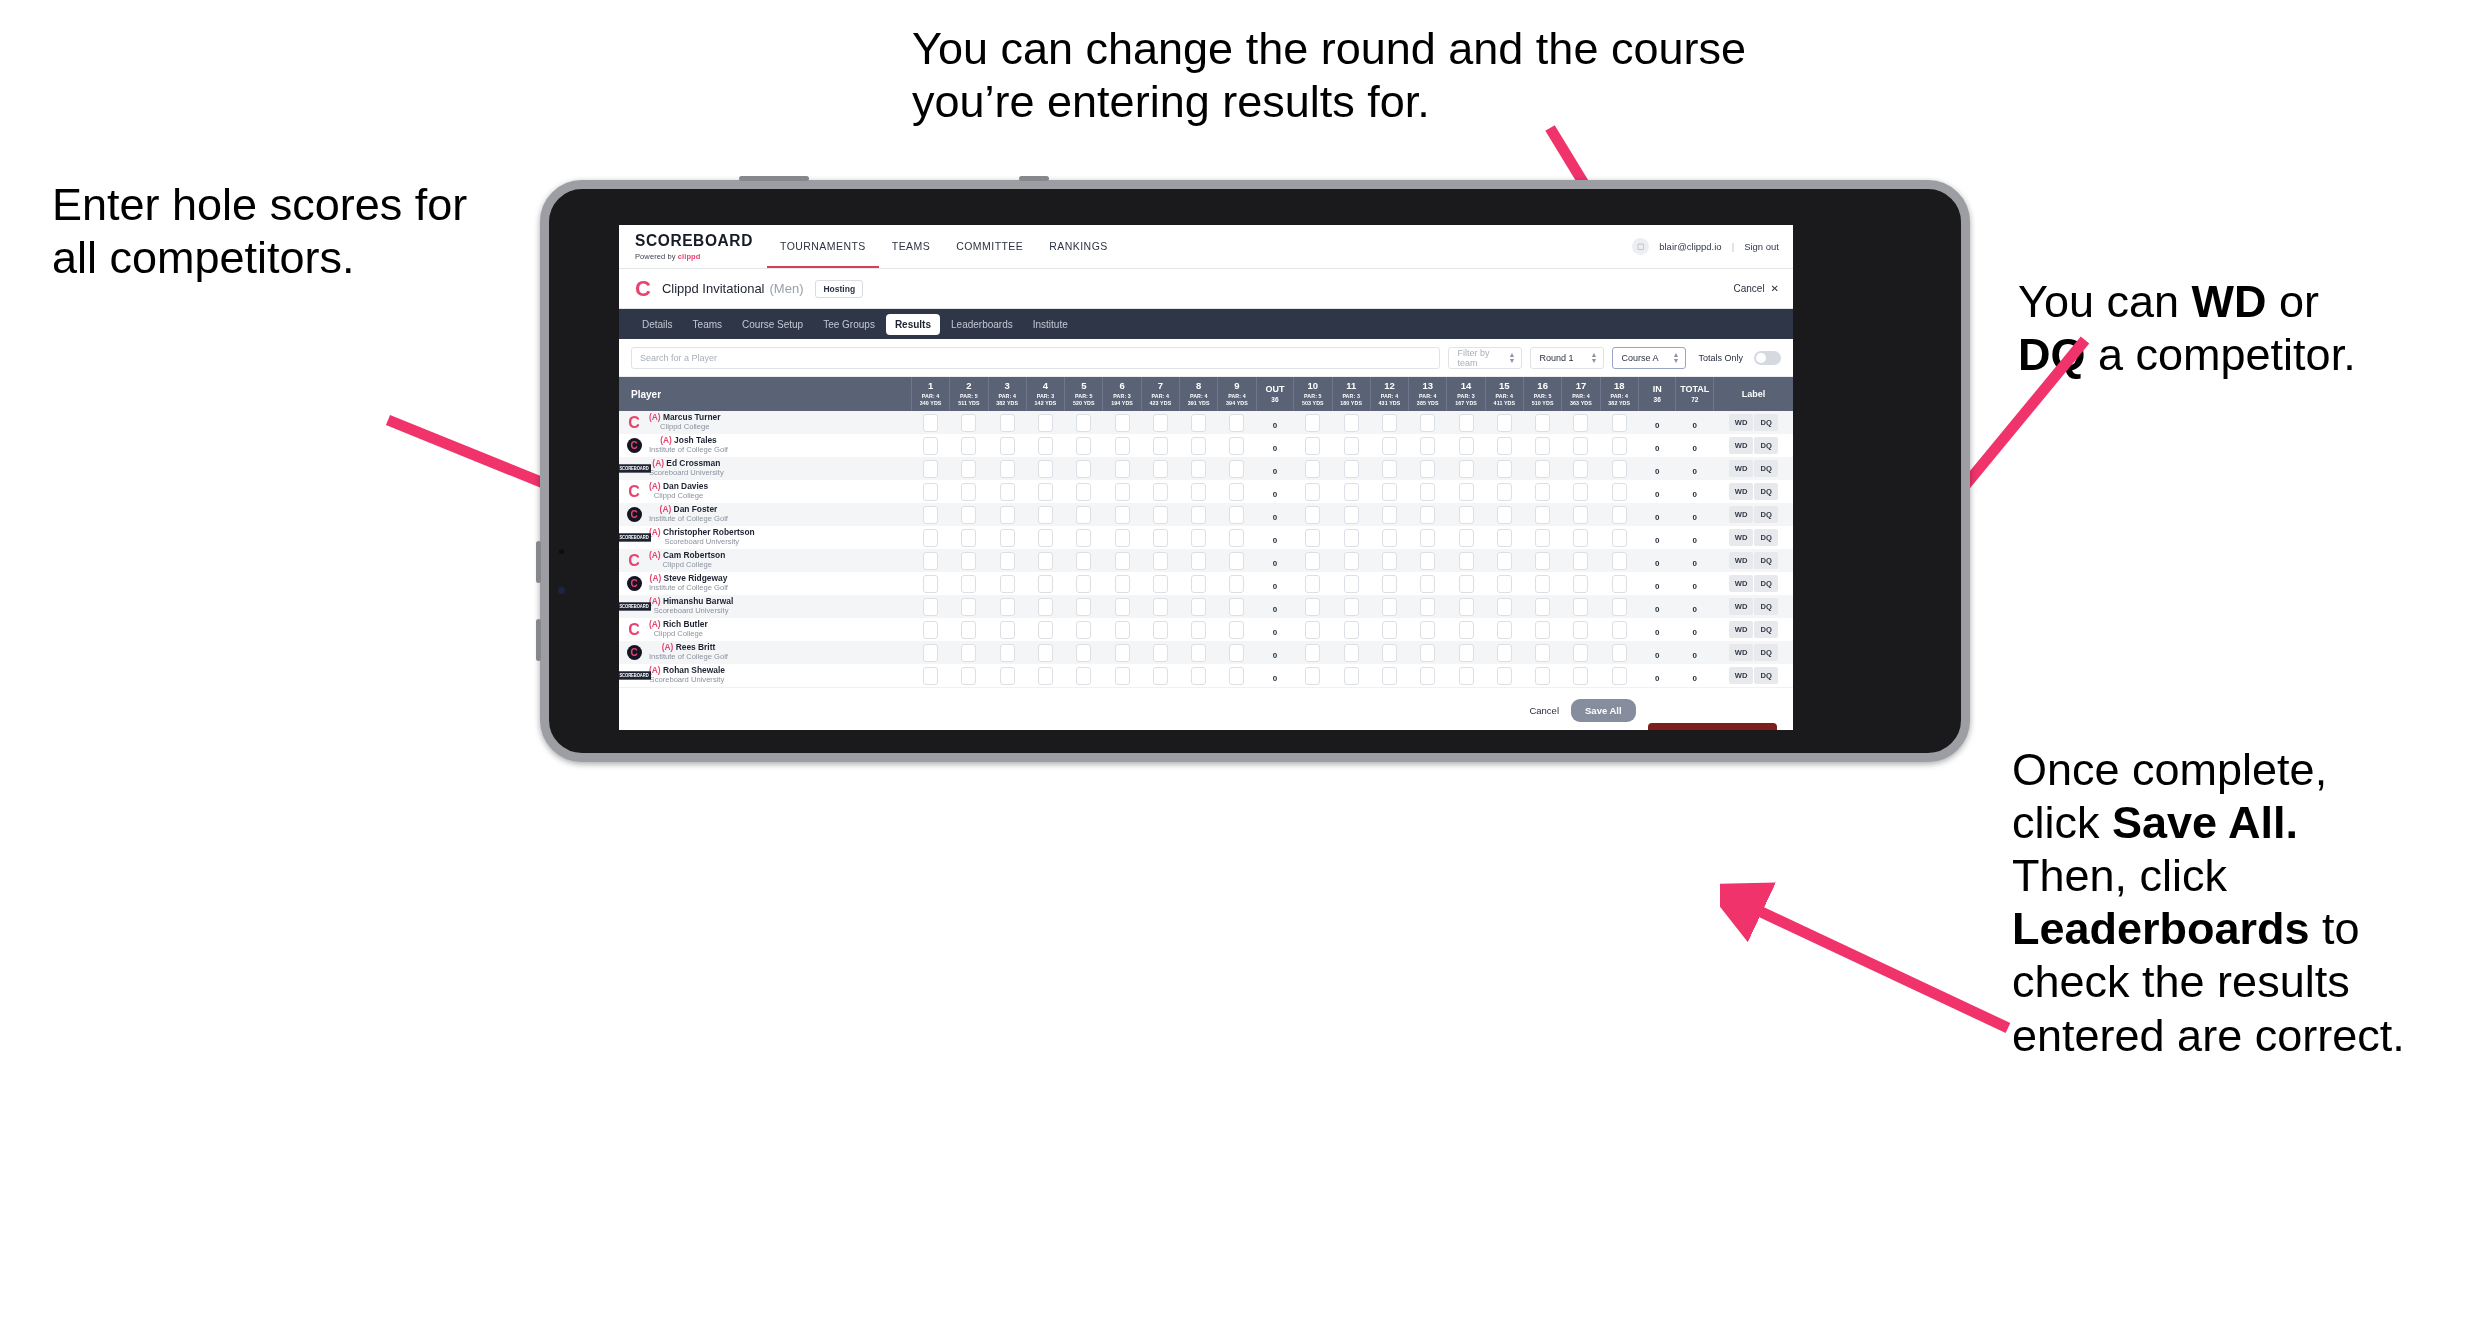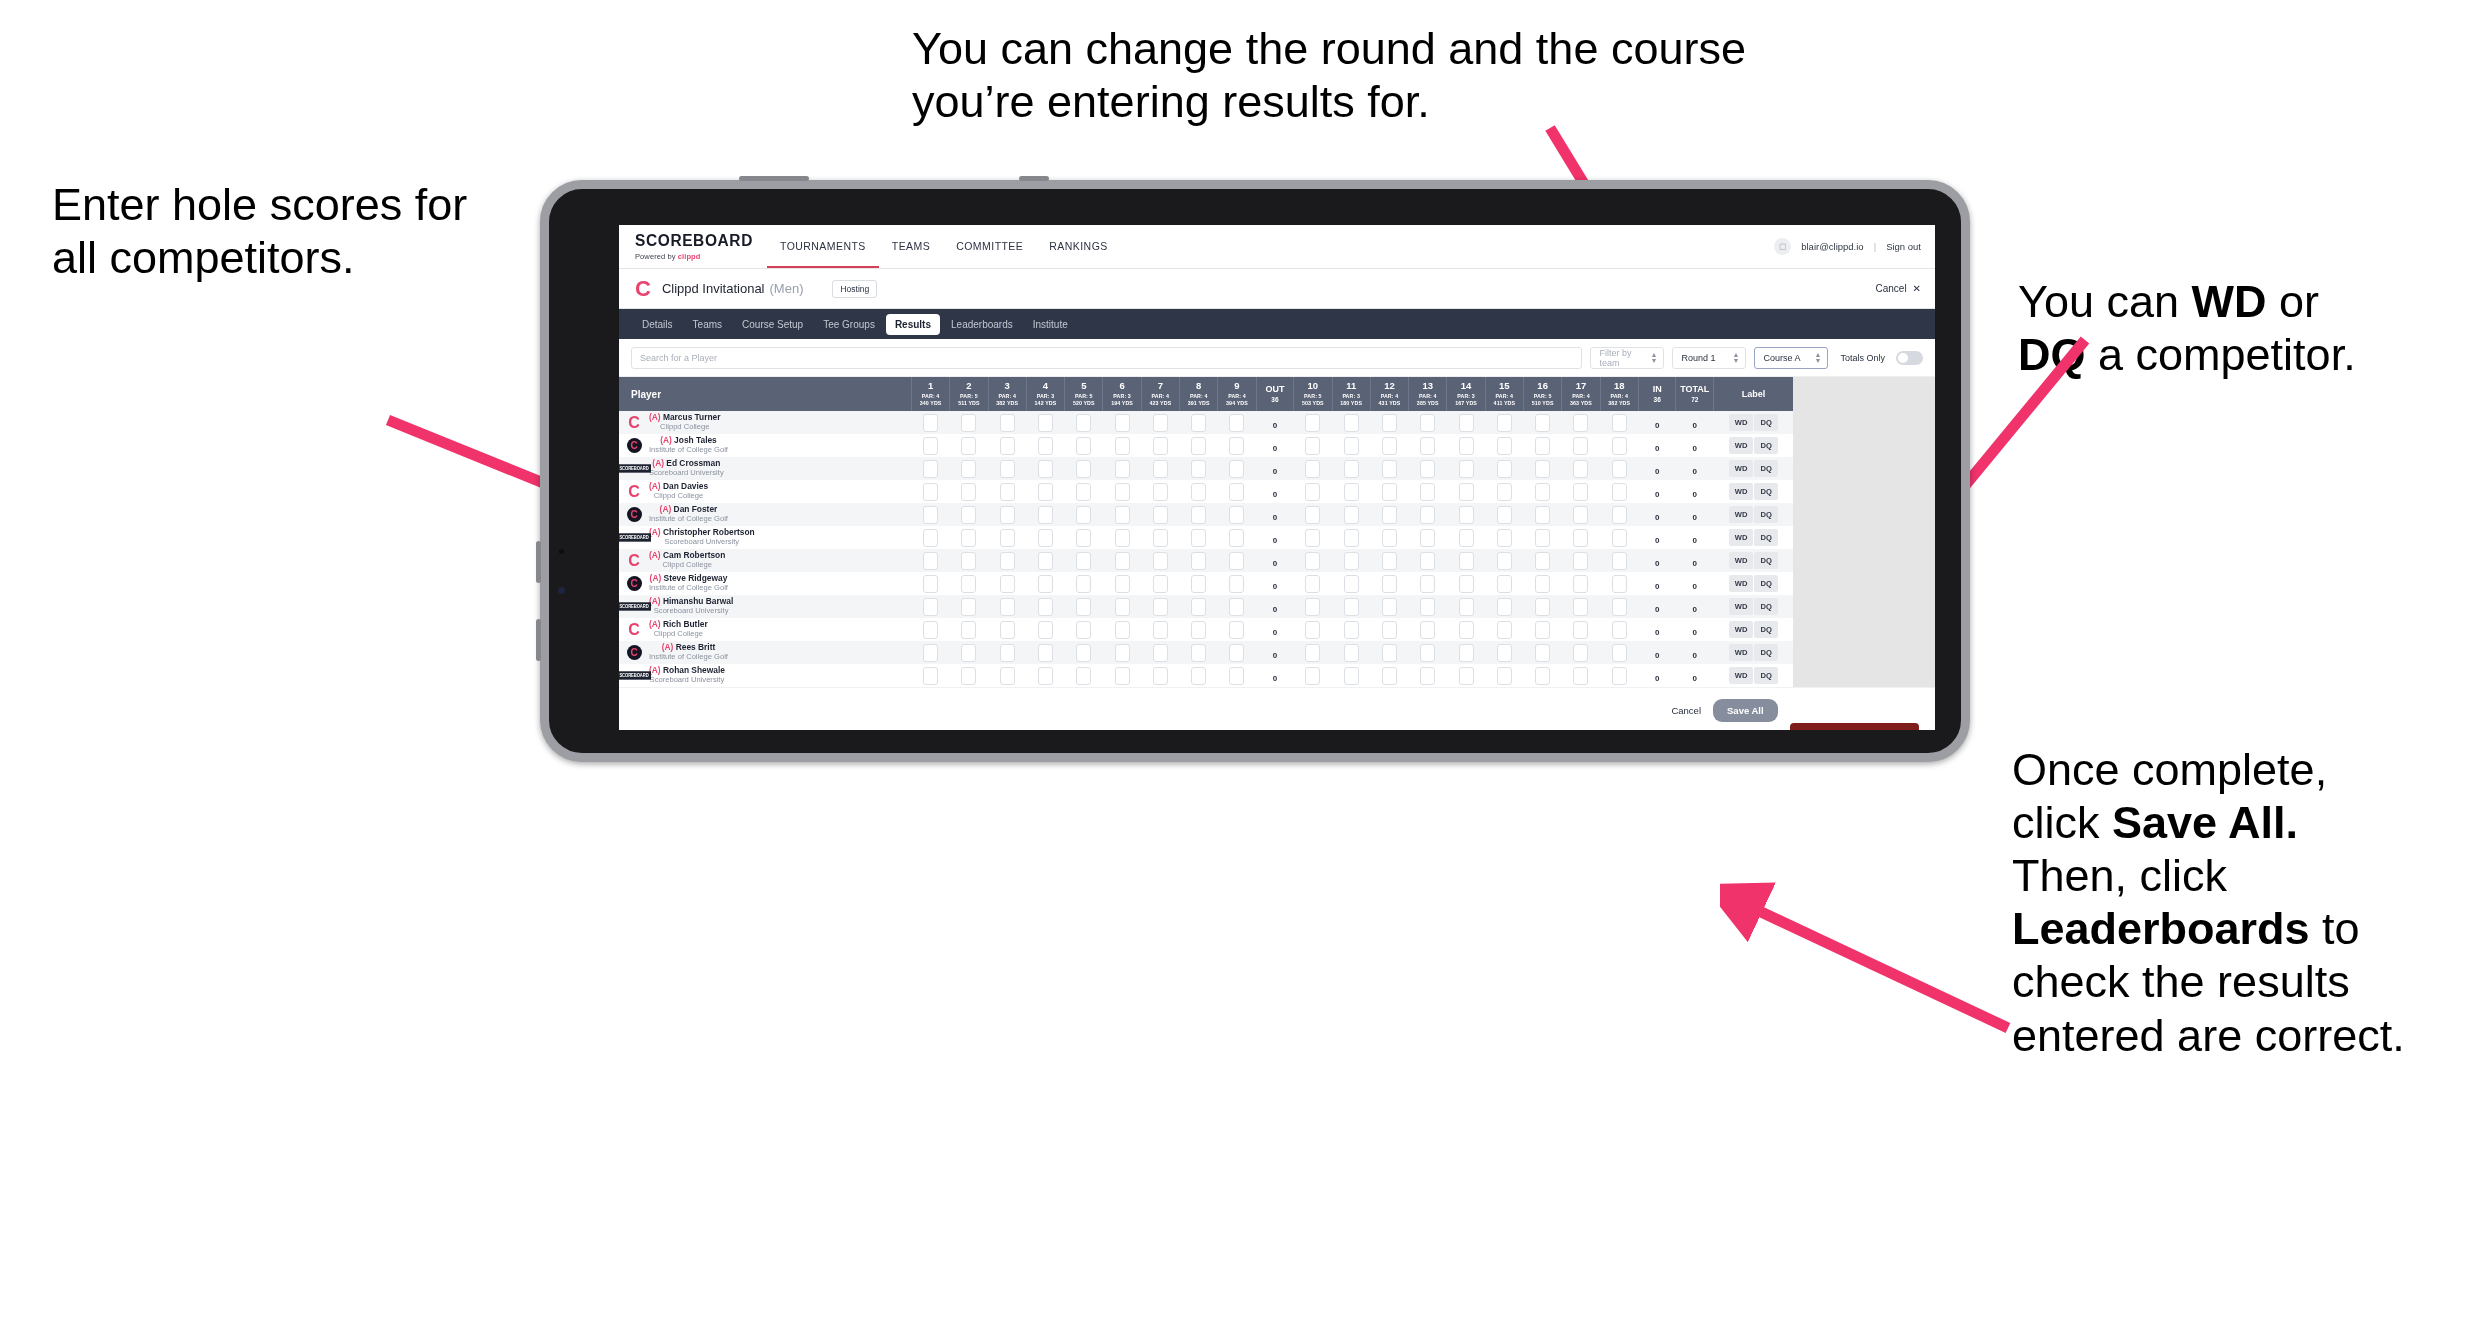--- a/index.html
+++ b/index.html
@@ -43,21 +43,21 @@
   }
   #tablet .btn-top {
     position: absolute; top: -13px; background: #85878c; border-radius: 3px; height: 5px;
   }
   #tablet .cam { position: absolute; border-radius: 50%; background: #0e0e10; }
 
   
   #screen {
     position: absolute;
     left: 70px; top: 36px;
-    width: 1316px; height: 505px;
+    width: 1174px; height: 505px;
     background: #ffffff;
     overflow: hidden;
     font-family: "Liberation Sans", sans-serif;
   }
 
   
   .topnav {
     height: 44px; background: #fff; border-bottom: 1px solid #e3e5e9;
     display: flex; align-items: stretch; position: relative;
   }
@@ -94,21 +94,21 @@
     height: 40px; background: #fff; border-bottom: 1px solid #e3e5e9;
     display: flex; align-items: center; padding: 0 14px 0 16px;
   }
   .clogo {
     font-size: 22px; font-weight: 800; color: #e8436f; line-height: 1;
     margin-right: 11px; font-family: "Liberation Sans", sans-serif;
   }
   .tname { font-size: 13px; color: #1d2231; font-weight: 500; }
   .tgender { font-size: 13px; color: #98a0ad; margin-left: 5px; }
   .tbadge {
-    margin-left: 29px; font-size: 8.5px; font-weight: 400; color: #2a3040;
+    margin-left: 12px; font-size: 8.5px; font-weight: 700; color: #2a3040;
     border: 1px solid #d9dce1; border-radius: 3px; padding: 3px 7px;
   }
   .tbar-right { margin-left: auto; font-size: 10px; color: #2a3040; display: flex;
                 align-items: center; gap: 6px; cursor: pointer; }
 
   
   .sectabs {
     height: 30px; background: #2e3648; display: flex; align-items: center;
     padding-left: 14px; gap: 2px;
   }

